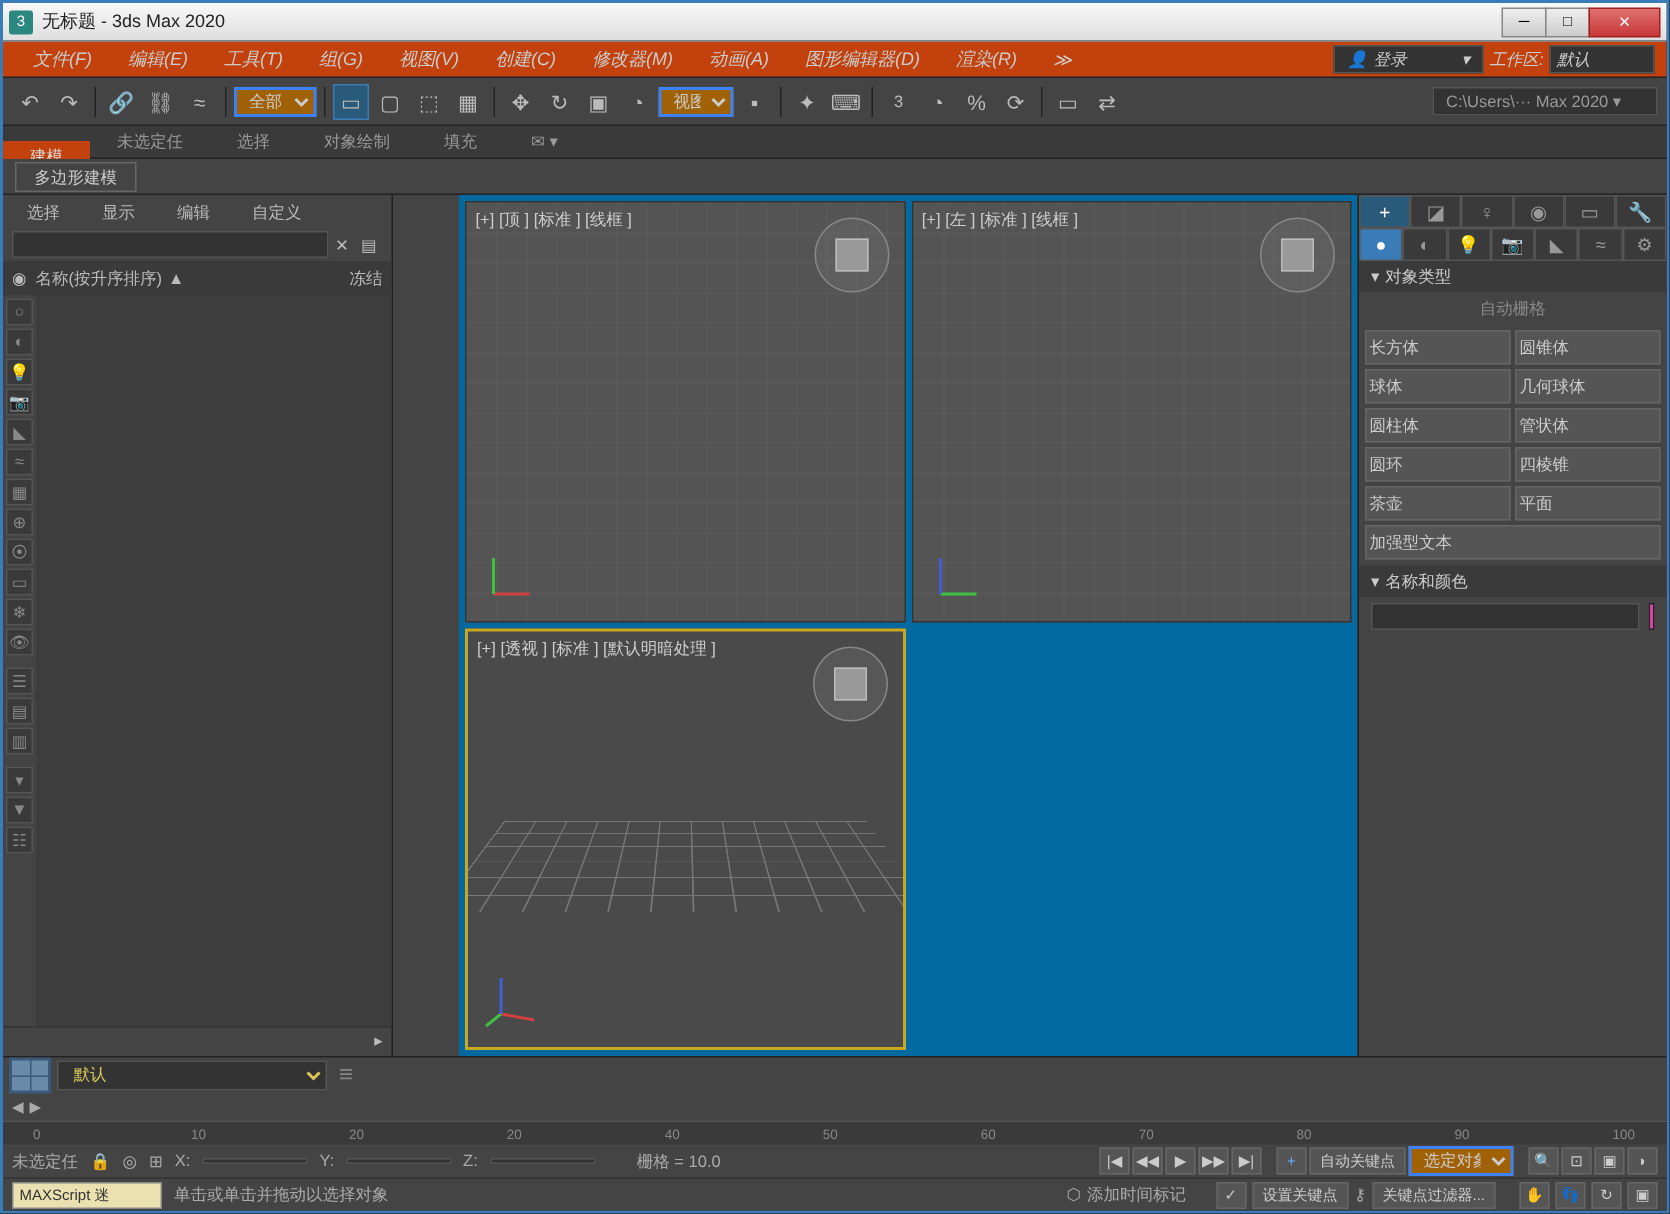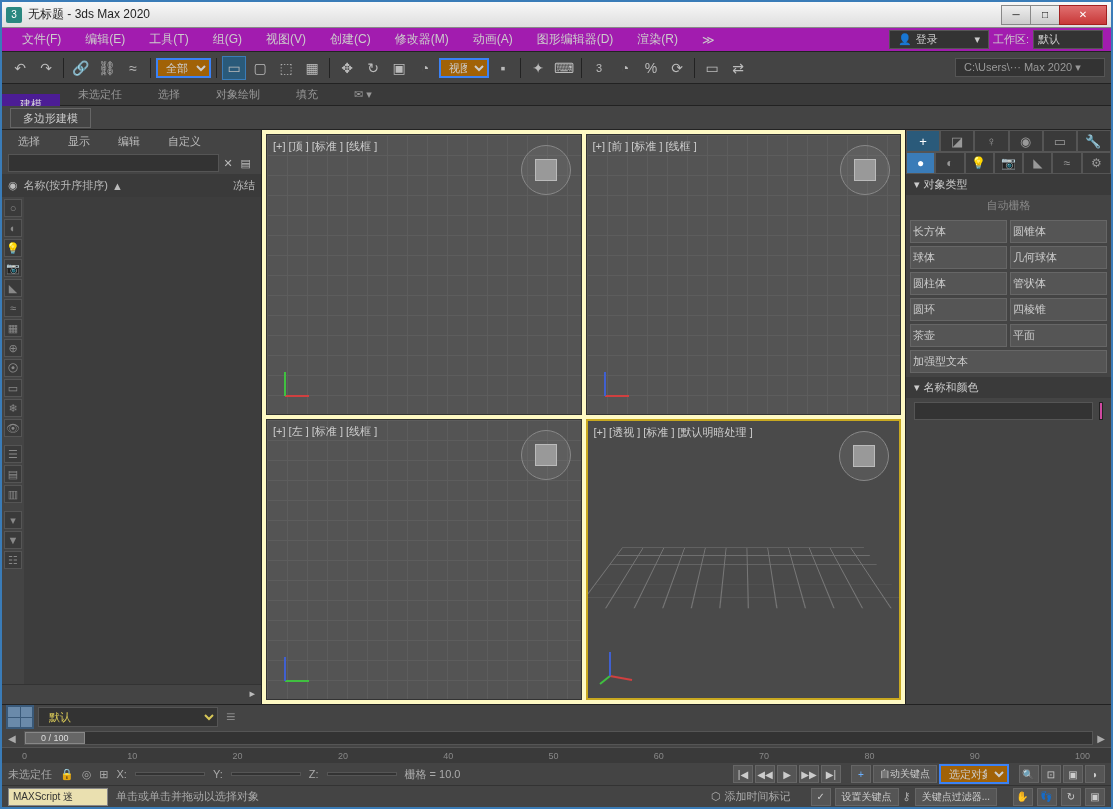--- a/index.html
+++ b/index.html
@@ -8,58 +8,58 @@
 
 .window-frame { border: 2px solid #3a7cb8; width: 1113px; height: 809px; display: flex; flex-direction: column; }
 .titlebar { height: 26px; background: linear-gradient(to bottom, #f8f8f8, #dedede); display: flex; align-items: center; padding: 0 4px; border-bottom: 1px solid #888; }
 .titlebar-icon { width: 16px; height: 16px; background: #2a8880; color: white; font-size: 10px; display: flex; align-items: center; justify-content: center; border-radius: 2px; margin-right: 6px; }
 .titlebar-text { font-size: 12px; color: #222; flex: 1; }
 .win-buttons { display: flex; height: 20px; }
 .win-btn { width: 30px; height: 20px; font-size: 10px; display: flex; align-items: center; justify-content: center; background: linear-gradient(to bottom, #eee, #ccc); border: 1px solid #888; margin-left: -1px; cursor: pointer; }
 .win-btn.close { background: linear-gradient(to bottom, #e07070, #c83838); color: white; border-color: #a02020; width: 48px; }
 
 
-.menubar { height: 24px; background: #a21caf; display: flex; align-items: center; padding: 0 8px; font-size: 12px; color: #ccc; border-bottom: 1px solid #222; }
+.menubar { height: 24px; background: #c2410c; display: flex; align-items: center; padding: 0 8px; font-size: 12px; color: #ccc; border-bottom: 1px solid #222; font-style: italic; }
 .menu-item { padding: 0 12px; height: 22px; display: flex; align-items: center; cursor: pointer; }
 .menubar-right { margin-left: auto; display: flex; align-items: center; gap: 4px; }
 .login-box { background: #333; border: 1px solid #555; padding: 1px 8px; font-size: 11px; display: flex; align-items: center; gap: 4px; width: 100px; }
 .workspace-box { display: flex; align-items: center; gap: 4px; font-size: 11px; }
 .workspace-select { background: #333; border: 1px solid #555; color: #ccc; padding: 1px 4px; font-size: 11px; width: 70px; }
 
 
 .main-toolbar { height: 32px; background: #444; display: flex; align-items: center; padding: 0 6px; border-bottom: 1px solid #222; gap: 2px; }
 .tb-btn { width: 24px; height: 24px; display: flex; align-items: center; justify-content: center; font-size: 14px; color: #bbb; cursor: pointer; border: 1px solid transparent; }
 .tb-btn.active { background: #2a5a7a; border-color: #3a7cb8; }
 .tb-sep { width: 1px; height: 20px; background: #222; margin: 0 3px; }
 .tb-select { background: #a16207; border: 2px solid #3b82f6; color: #ccc; padding: 1px 4px; font-size: 11px; height: 20px; }
 .path-box { margin-left: auto; background: #333; border: 1px solid #555; color: #999; padding: 2px 8px; font-size: 11px; width: 150px; }
 
 
 .ribbon-tabs { height: 22px; background: #3a3a3a; display: flex; align-items: center; font-size: 11px; color: #999; border-bottom: 1px solid #222; }
 .ribbon-tab { padding: 0 18px; height: 22px; display: flex; align-items: center; cursor: pointer; }
-.ribbon-tab.active { background: #4c1d95; color: #ddd; margin-top: 20px; }
+.ribbon-tab.active { background: #c2410c; color: #ddd; margin-top: 20px; }
 .ribbon-sub { height: 20px; background: #444; padding: 2px 12px; font-size: 11px; color: #ccc; border: 1px solid #666; display: inline-block; margin: 2px 0 2px 8px; }
 
 
 .main-area { flex: 1; display: flex; background: #444; overflow: hidden; }
 
 
 .left-sidebar { width: 260px; background: #444; border-right: 1px solid #222; display: flex; flex-direction: column; color: #bbb; font-size: 11px; }
 .scene-tabs { height: 22px; display: flex; padding: 2px 6px; gap: 8px; }
 .scene-tab { padding: 2px 10px; cursor: pointer; }
 .search-row { display: flex; padding: 2px 6px; align-items: center; }
 .search-input { flex: 1; background: #333; border: 1px solid #555; color: #ccc; padding: 2px 4px; font-size: 11px; height: 18px; }
 .scene-header { display: flex; padding: 4px 6px; align-items: center; background: #3a3a3a; }
 .scene-body { flex: 1; display: flex; }
 .scene-icons { width: 22px; background: #444; display: flex; flex-direction: column; align-items: center; padding-top: 2px; gap: 2px; }
 .scene-icon { width: 18px; height: 18px; display: flex; align-items: center; justify-content: center; font-size: 11px; color: #888; cursor: pointer; border: 1px solid #555; background: #3a3a3a; }
 .scene-list { flex: 1; background: #3d3d3d; }
 
 
-.viewports { flex: 1; display: flex; flex-direction: column; background: #fef9c3; }
+.viewports { flex: 1; display: flex; flex-direction: column; background: #0369a1; margin-left: 44px; }
 .vp-grid { flex: 1; display: grid; grid-template-columns: 1fr 1fr; grid-template-rows: 1fr 1fr; gap: 4px; padding: 4px; }
 .viewport { background: #545454; position: relative; border: 1px solid #333; overflow: hidden; }
 .viewport.active { border: 2px solid #c8a820; }
 .viewport.persp { background: #4a4a4a; }
 .vp-label { position: absolute; top: 4px; left: 6px; font-size: 11px; color: #ccc; z-index: 2; }
 .vp-grid-lines { position: absolute; inset: 0; background-image:
   linear-gradient(#666 1px, transparent 1px),
   linear-gradient(90deg, #666 1px, transparent 1px);
   background-size: 20px 20px; opacity: 0.5; }
 .vp-axis { position: absolute; bottom: 10px; left: 10px; width: 40px; height: 40px; }
@@ -258,31 +258,20 @@
           <div class="vp-cube">
               <div class="vp-cube-inner"></div>
             </div>
           <svg class="vp-axis" viewBox="0 0 40 40">
             <line x1="8" y1="32" x2="32" y2="32" class="axis-line-x"></line>
             <line x1="8" y1="32" x2="8" y2="8" class="axis-line-y"></line>
           </svg>
         </div>
         <div class="viewport">
           <div class="vp-grid-lines"></div>
-          <div class="vp-label">[+] [前 ] [标准 ] [线框 ]</div>
-          <div class="vp-cube">
-              <div class="vp-cube-inner"></div>
-            </div>
-          <svg class="vp-axis" viewBox="0 0 40 40">
-            <line x1="8" y1="32" x2="32" y2="32" class="axis-line-x"></line>
-            <line x1="8" y1="32" x2="8" y2="8" class="axis-line-z"></line>
-          </svg>
-        </div>
-        <div class="viewport">
-          <div class="vp-grid-lines"></div>
           <div class="vp-label">[+] [左 ] [标准 ] [线框 ]</div>
           <div class="vp-cube">
               <div class="vp-cube-inner"></div>
             </div>
           <svg class="vp-axis" viewBox="0 0 40 40">
             <line x1="8" y1="32" x2="32" y2="32" class="axis-line-y"></line>
             <line x1="8" y1="32" x2="8" y2="8" class="axis-line-z"></line>
           </svg>
         </div>
         <div class="viewport active persp">
@@ -355,23 +344,20 @@
           <div></div>
           <div></div>
           <div></div>
           <div></div>
         </div>
       <select class="layer-select"><option>默认</option></select>
       <span style="margin-left:8px;color:#888;cursor:pointer">≡</span>
     </div>
     <div class="time-slider-row">
       <span>◀</span>
-      <div class="time-slider-track">
-        <div class="time-handle">0 / 100</div>
-      </div>
       <span style="margin-left:4px">▶</span>
     </div>
     <div class="time-ruler" id="time-ruler">
         <div class="ruler-tick" style="left: 20px;">0</div>
         <div class="ruler-tick" style="left: 125.3px;">10</div>
         <div class="ruler-tick" style="left: 230.6px;">20</div>
         <div class="ruler-tick" style="left: 335.9px;">20</div>
         <div class="ruler-tick" style="left: 441.2px;">40</div>
         <div class="ruler-tick" style="left: 546.5px;">50</div>
         <div class="ruler-tick" style="left: 651.8px;">60</div>
@@ -384,21 +370,21 @@
       <span>未选定任</span>
       <span>🔒</span>
       <span>◎</span>
       <span>⊞</span>
       <span>X:</span>
         <div class="coord-box"></div>
       <span>Y:</span>
         <div class="coord-box"></div>
       <span>Z:</span>
         <div class="coord-box"></div>
-      <span style="">栅格 = 10.0</span>
+      <span style="margin-left:20px">栅格 = 10.0</span>
       <div class="status-row-right">
         <div class="anim-btn">|◀</div>
         <div class="anim-btn">◀◀</div>
         <div class="anim-btn">▶</div>
         <div class="anim-btn">▶▶</div>
         <div class="anim-btn">▶|</div>
         <div style="width:6px"></div>
         <div class="anim-btn" style="color:#6ab0ff">+</div>
         <div class="key-btn">自动关键点</div>
         <select class="tb-select" style="width:70px"><option>选定对象</option></select>

